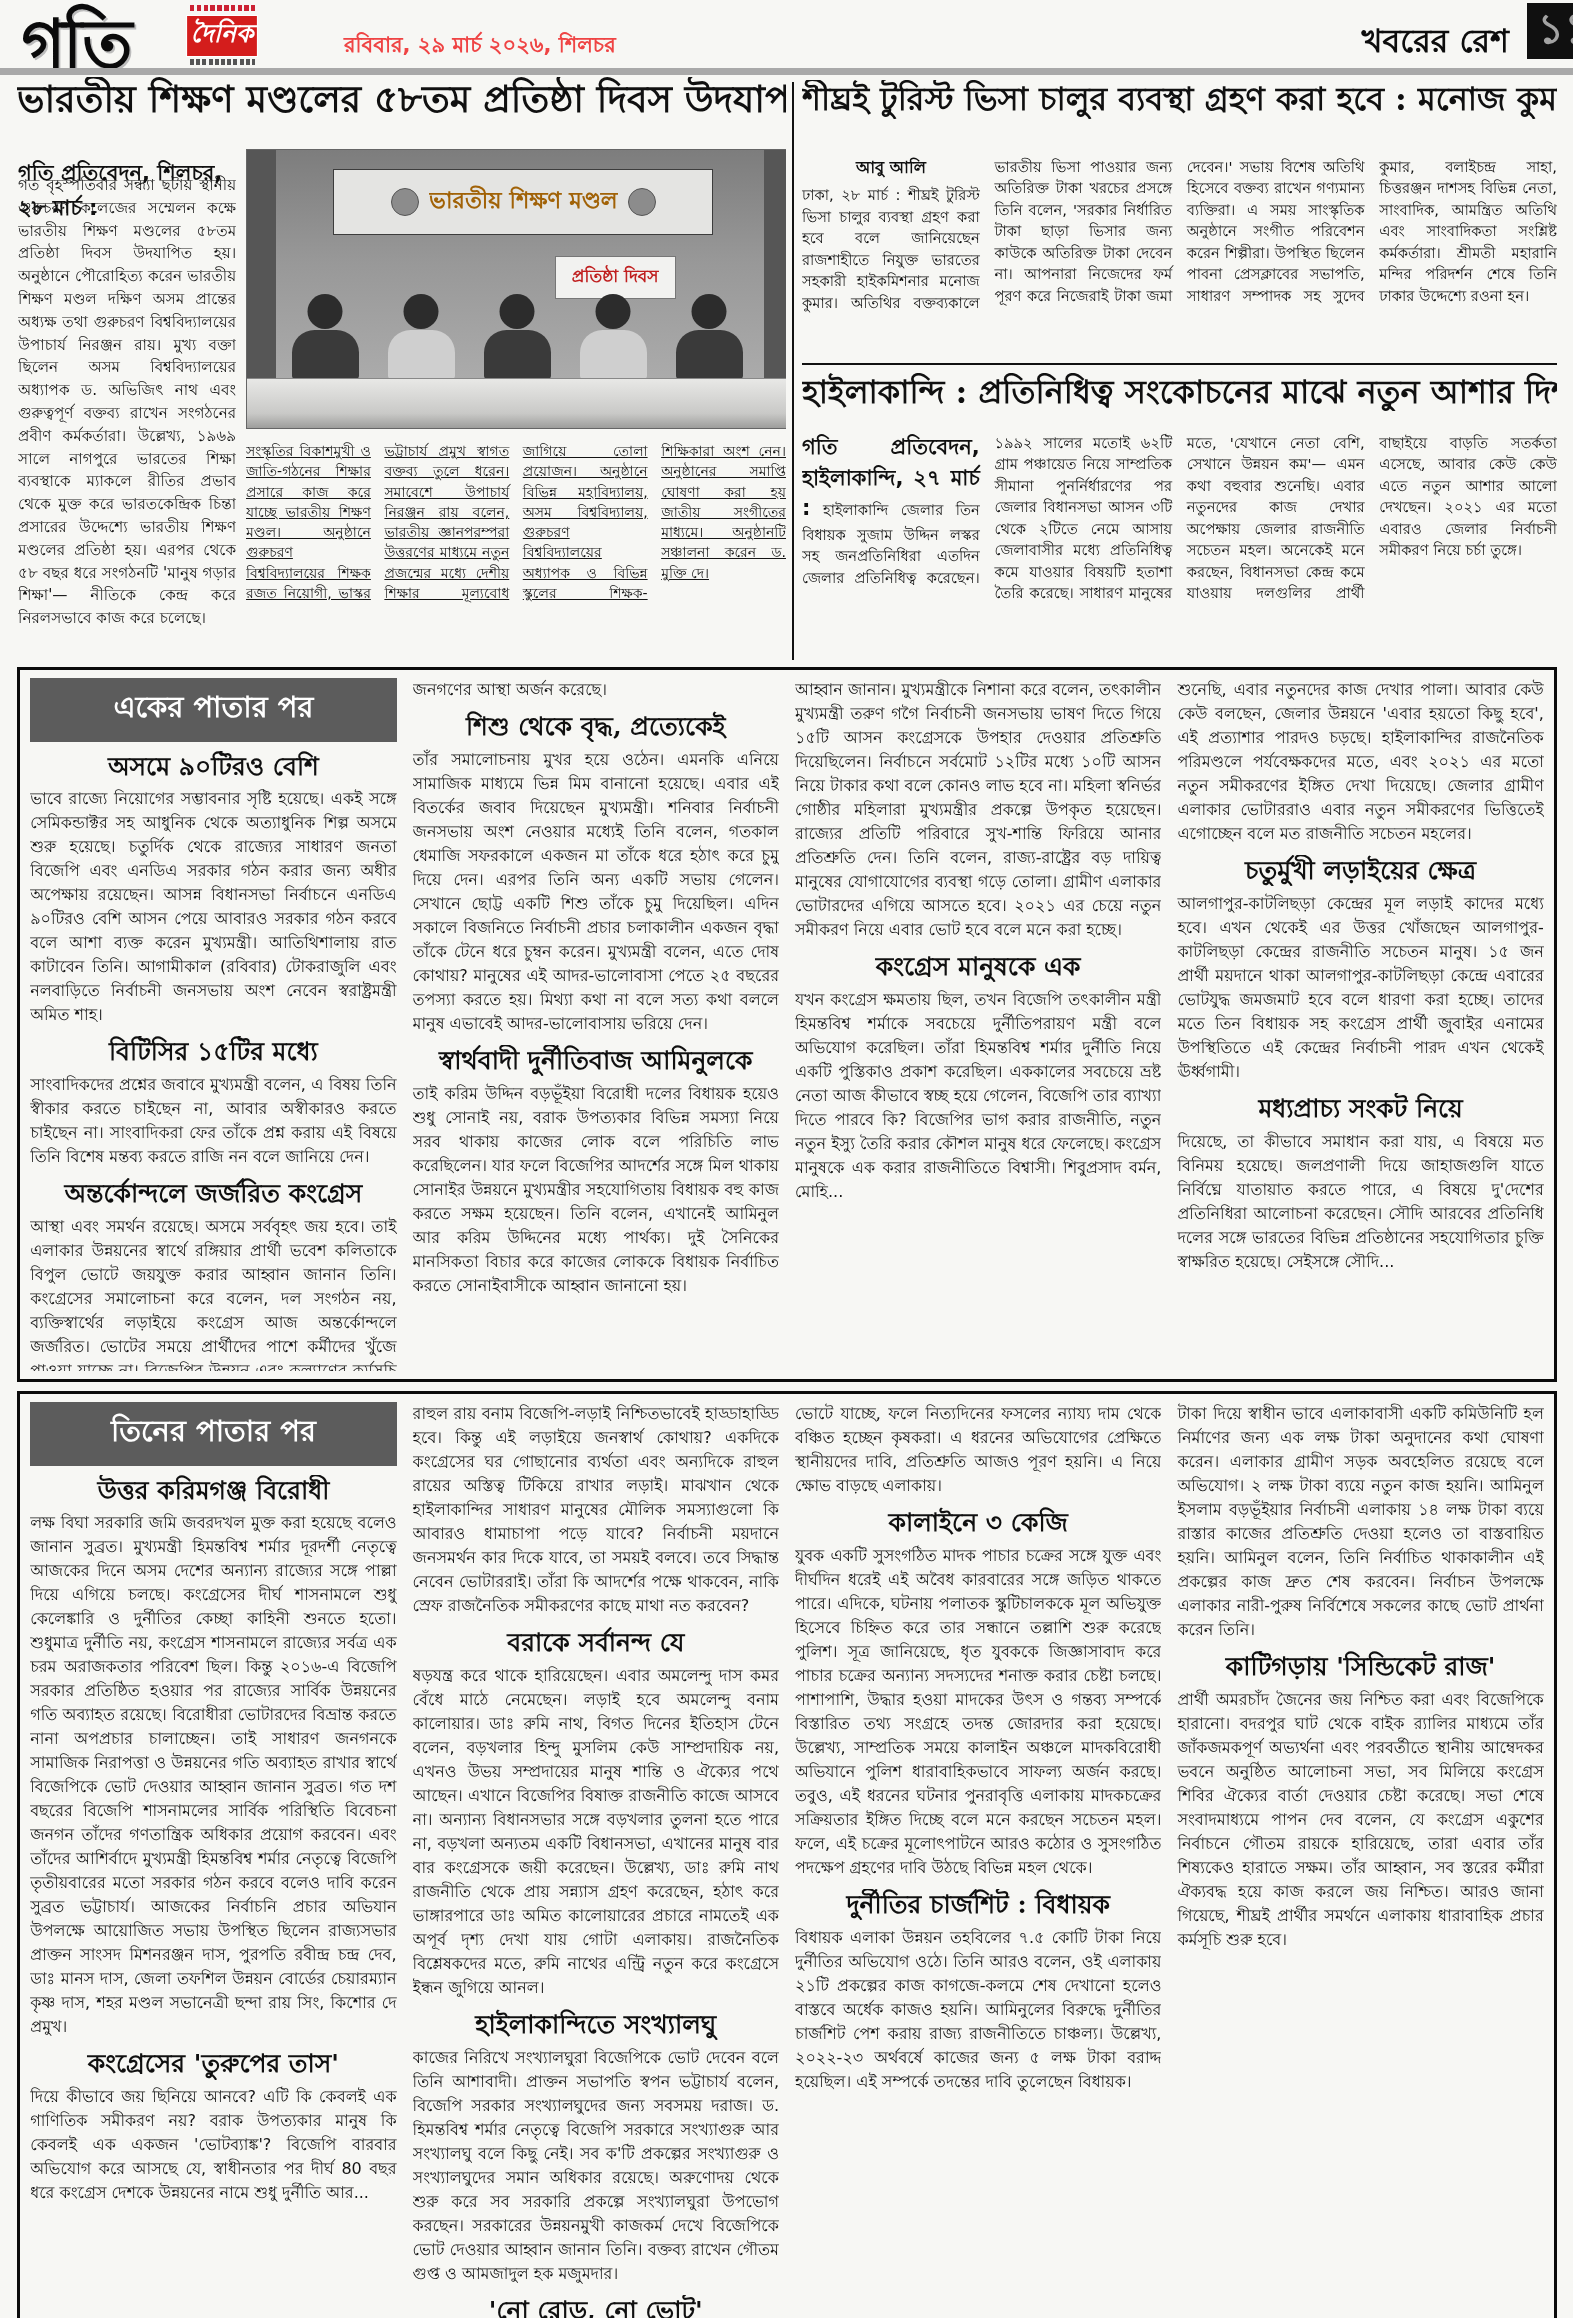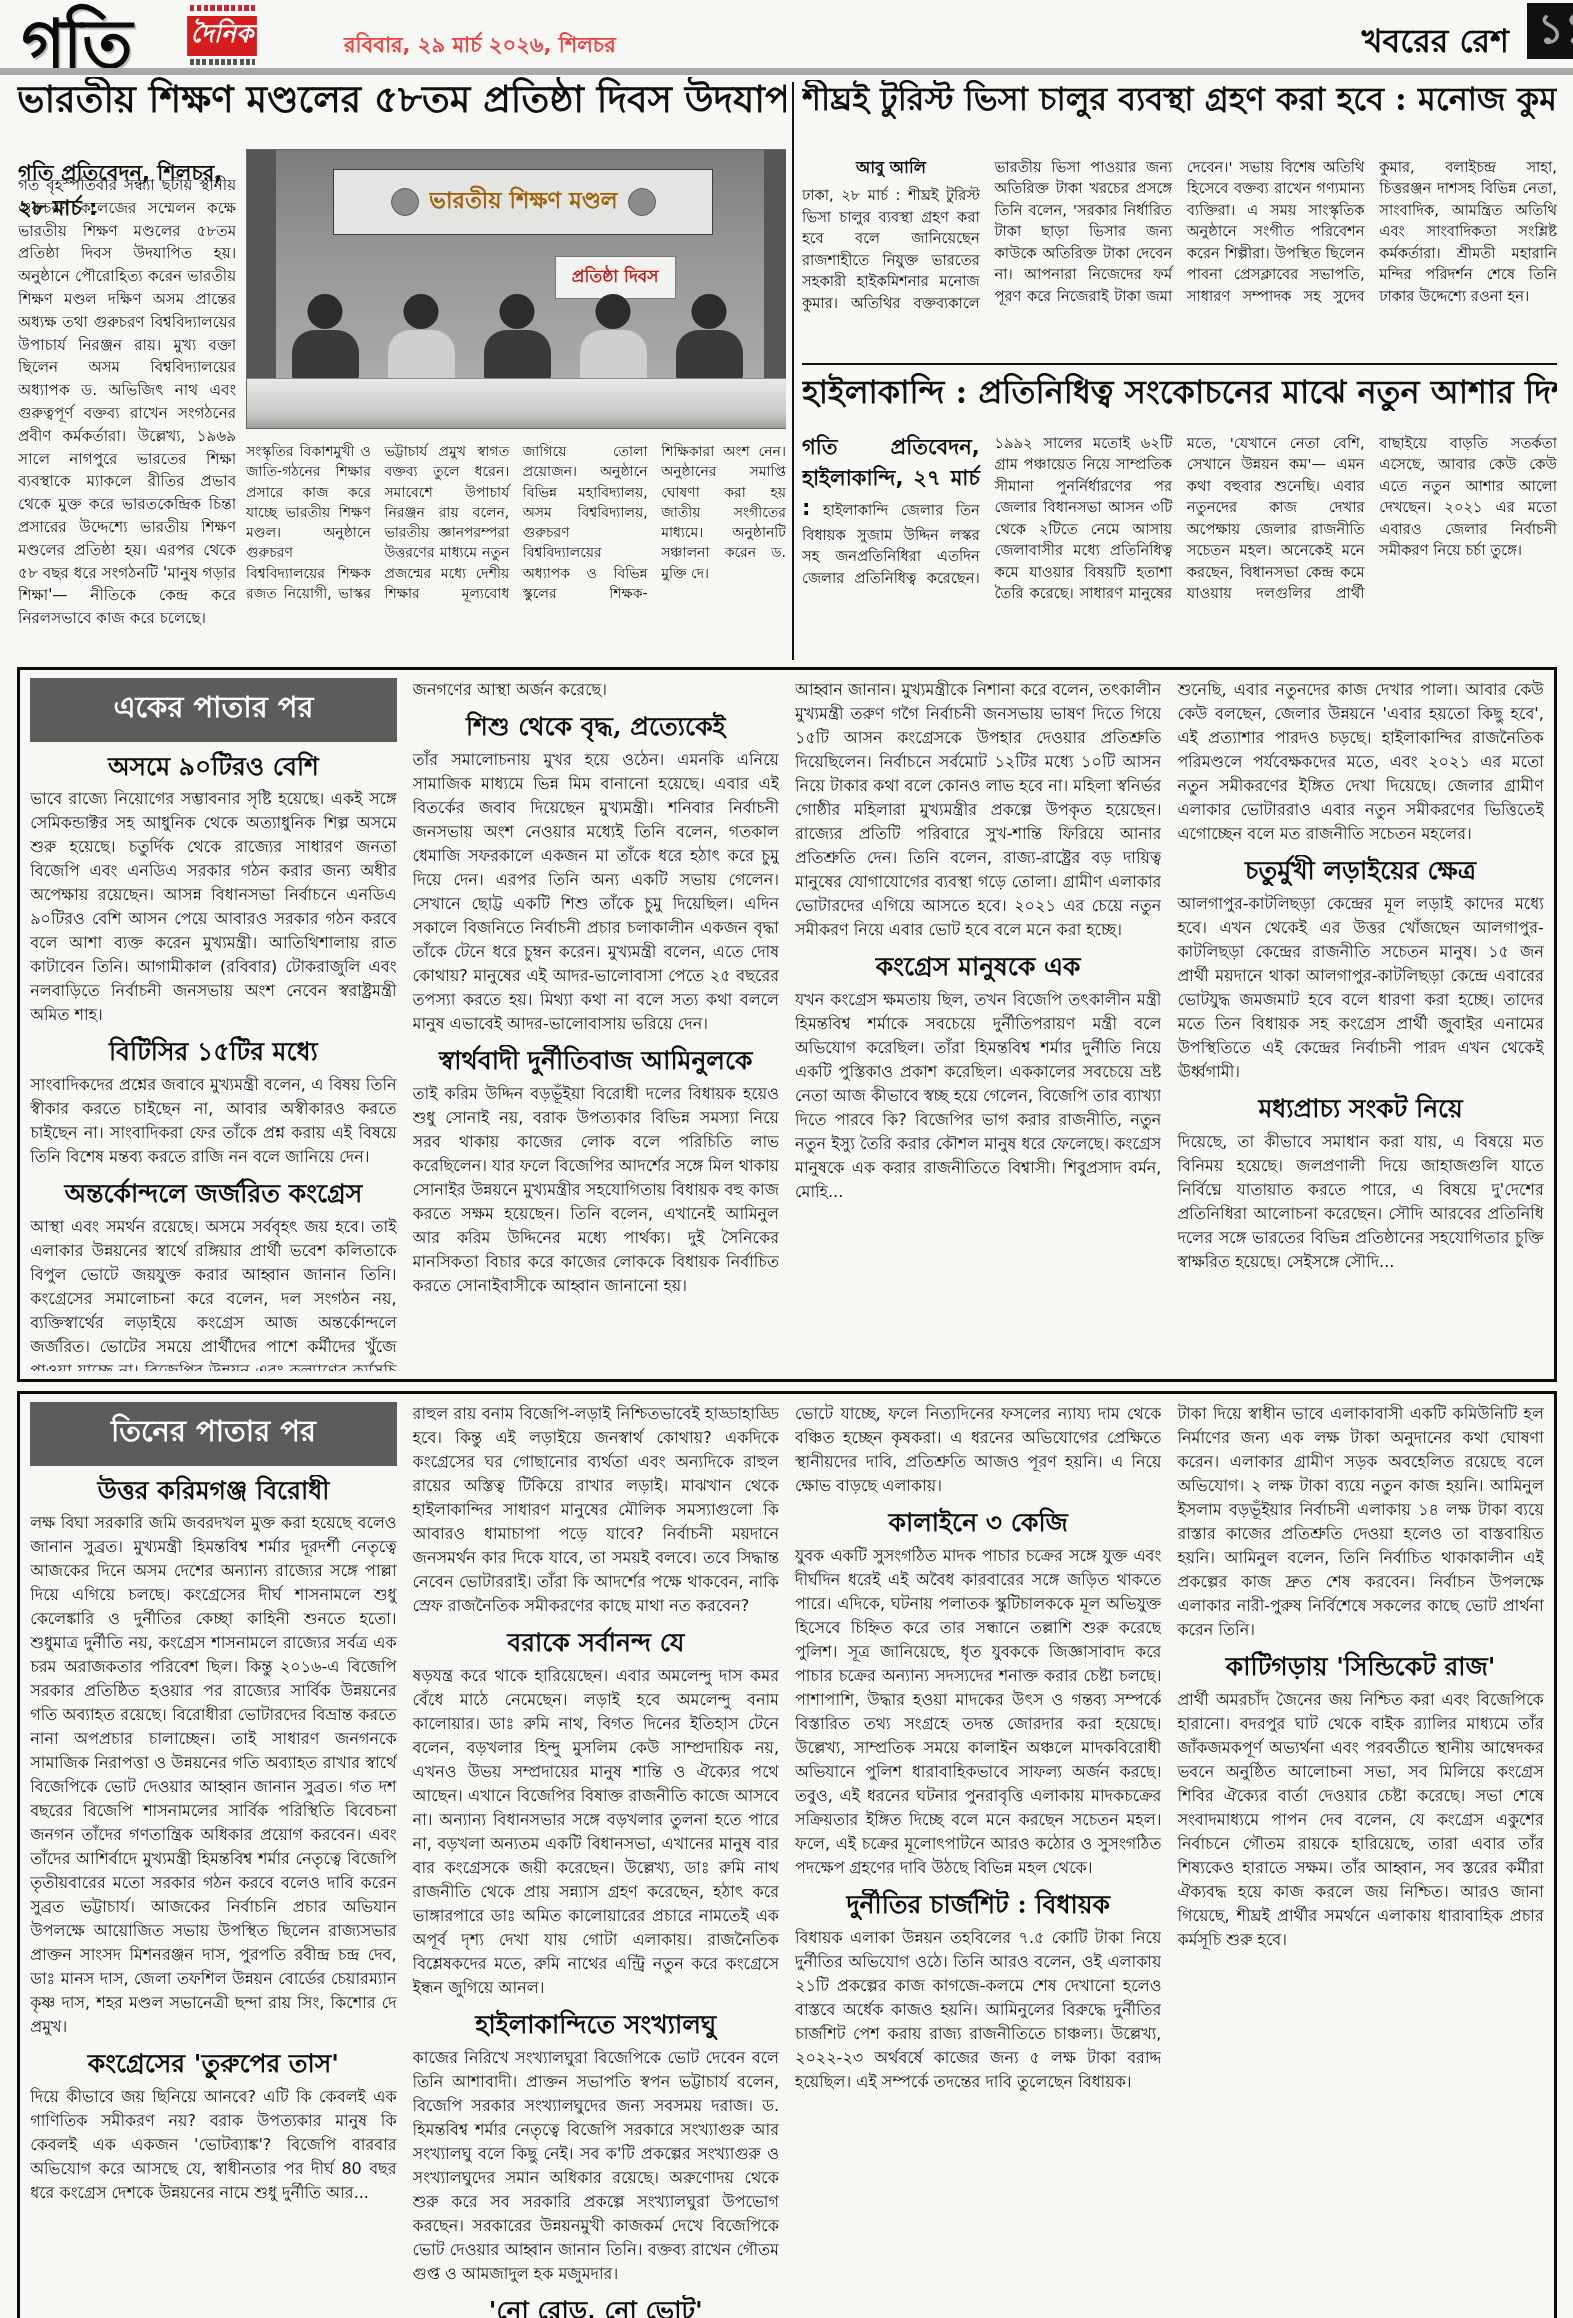--- a/index.html
+++ b/index.html
@@ -36,21 +36,21 @@
   .byline{font-weight:800;font-size:21px;margin-top:8px;}
   .byline-c{font-weight:800;font-size:16.4px;text-align:center;margin-bottom:4.5px;}
 
   
   .band-a{position:absolute;left:17px;top:77px;width:1540px;height:587px;}
   .art1{position:absolute;left:0;top:0;width:769px;height:587px;overflow:hidden;}
   .art1-hl{position:absolute;left:0;top:0;width:769px;}
   .art1-byline{position:absolute;left:1.1px;top:72px;width:218px;}
   .art1-bodyleft{position:absolute;left:1.1px;top:97px;width:218px;height:483px;overflow:hidden;font-size:15.2px;}
   .art1-bottom{position:absolute;left:229px;top:364px;width:540px;height:218px;overflow:hidden;
-    column-count:4;column-gap:13.5px;font-size:14px;line-height:1.45;}
+    column-count:4;column-gap:13.5px;font-size:14px;line-height:1.45;text-decoration:underline;}
   .vrule-a{position:absolute;left:775px;top:4.5px;width:2.3px;height:578px;background:#111;}
   .art2{position:absolute;left:785px;top:0;width:755px;height:587px;overflow:hidden;}
   .art2-hl{position:absolute;left:0;top:3.4px;width:755px;}
   .art2-body{position:absolute;left:0;top:79px;width:755px;height:199px;overflow:hidden;
     column-count:4;column-gap:14.7px;font-size:14.7px;line-height:1.46;text-align:justify;}
   .hrule-a{position:absolute;left:0;top:286px;width:755px;height:2.3px;background:#111;}
   .art3-hl{position:absolute;left:0;top:296px;width:755px;}
   .art3-body{position:absolute;left:0;top:355px;width:755px;height:228px;overflow:hidden;
     column-count:4;column-gap:14.7px;font-size:14.7px;line-height:1.46;text-align:justify;}
 

